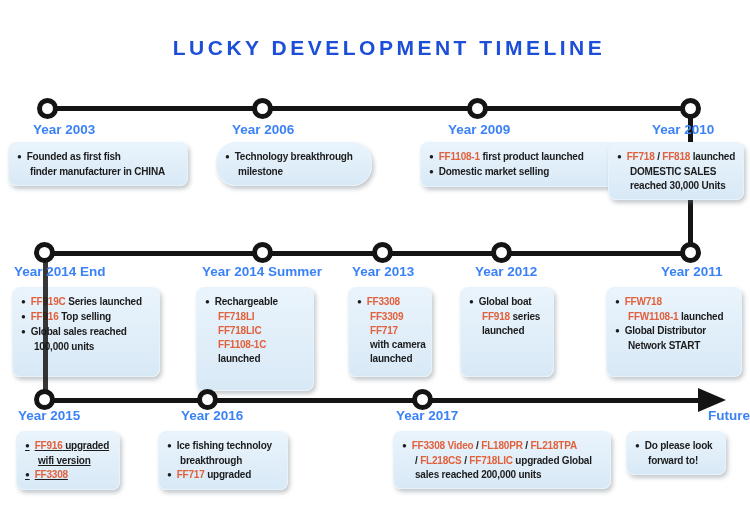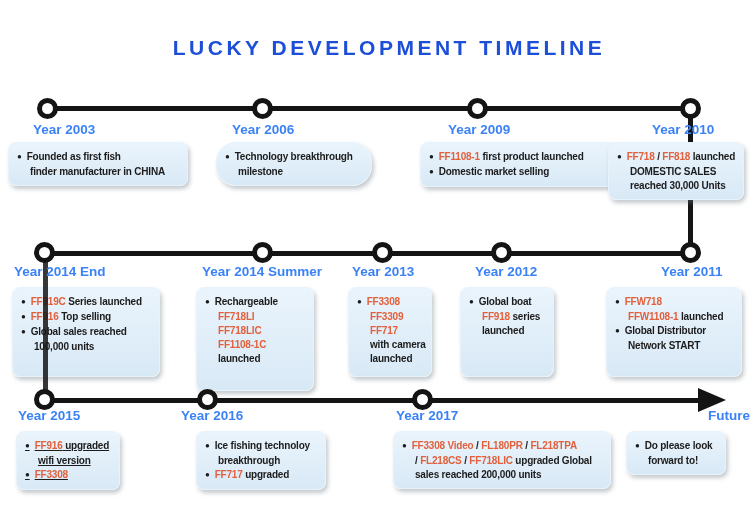--- a/index.html
+++ b/index.html
@@ -135,21 +135,21 @@
       <div class="cline"><span class="o">FFW1108-1</span><span> launched</span></div>
       <div class="cline b"><span>Global Distributor</span></div>
       <div class="cline"><span>Network START</span></div>
     </div>
 
   <div class="card" style="left:16px;top:431px;width:104px;text-decoration:underline;">
       <div class="cline b"><span class="o">FF916</span><span> upgraded</span></div>
       <div class="cline"><span>wifi version</span></div>
       <div class="cline b"><span class="o">FF3308</span></div>
     </div>
-  <div class="card" style="left:158px;top:431px;width:130px;margin-left:38px;">
+  <div class="card" style="left:158px;top:431px;width:130px;">
       <div class="cline b"><span>Ice fishing technoloy</span></div>
       <div class="cline"><span>breakthrough</span></div>
       <div class="cline b"><span class="o">FF717</span><span> upgraded</span></div>
     </div>
   <div class="card" style="left:393px;top:431px;width:218px;">
       <div class="cline b"><span class="o">FF3308 Video</span><span> / </span><span class="o">FL180PR</span><span> / </span><span class="o">FL218TPA</span></div>
       <div class="cline"><span>/ </span><span class="o">FL218CS</span><span> / </span><span class="o">FF718LIC</span><span> upgraded Global</span></div>
       <div class="cline"><span>sales reached 200,000 units</span></div>
     </div>
   <div class="card" style="left:626px;top:431px;width:100px;">

